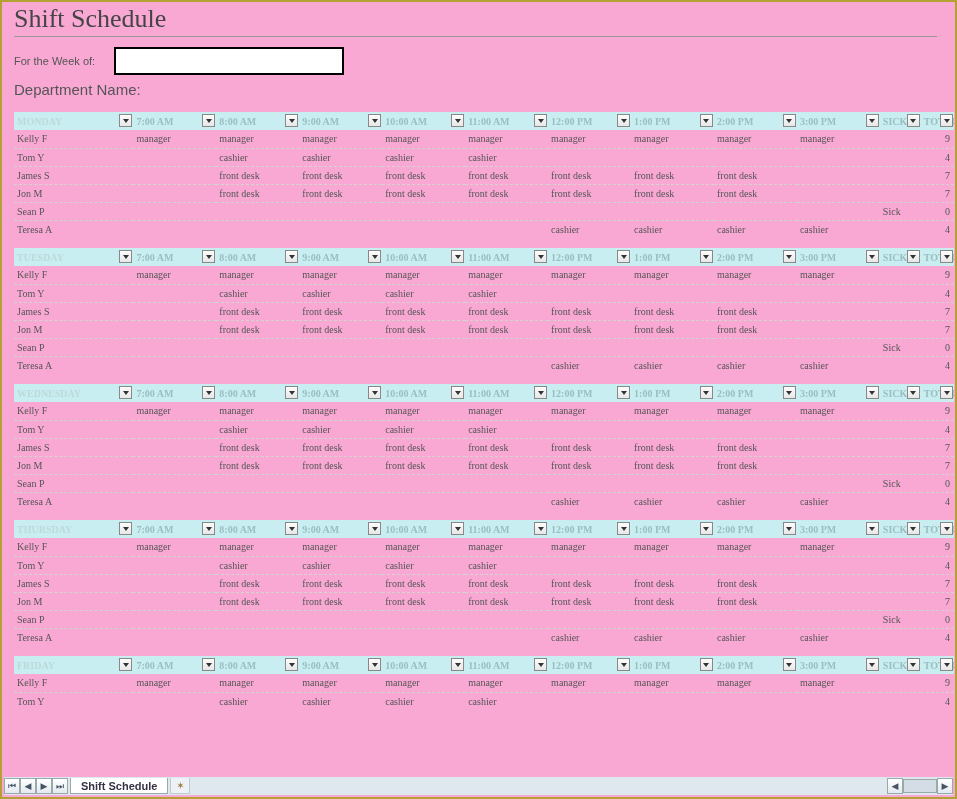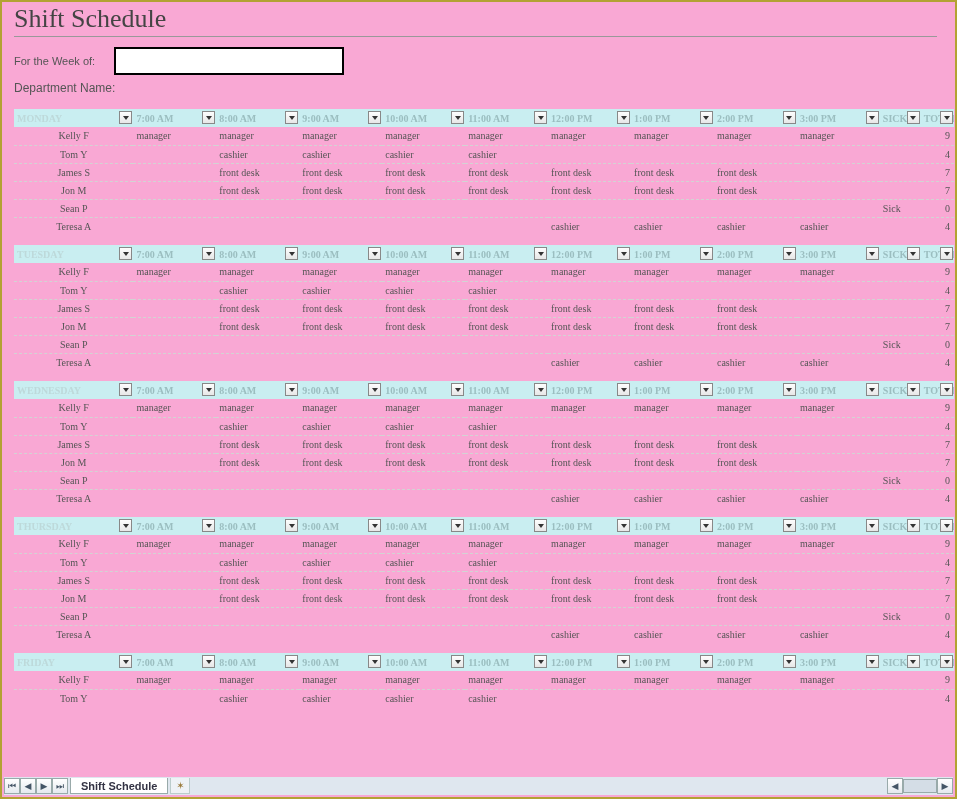--- a/index.html
+++ b/index.html
@@ -3,35 +3,35 @@
 <meta charset="utf-8">
 <style>
   * { box-sizing: border-box; margin: 0; padding: 0; }
   html, body { width: 957px; height: 799px; overflow: hidden; font-family: "Segoe UI", Tahoma, sans-serif; background: #fff; }
   .frame { width: 957px; height: 799px; border: 2px solid #b3a233; background: #f9a8d4; position: relative; }
   .content { position: absolute; left: 12px; right: 0; top: 0; bottom: 18px; overflow: hidden; }
   .title { font-family: Georgia, serif; font-size: 26px; color: #444; padding: 2px 0 2px 0; border-bottom: 1px solid #999; margin-right: 18px; }
   .meta { padding: 10px 0 6px 0; font-size: 11px; color: #555; display: flex; align-items: center; }
   .meta-label { min-width: 100px; }
   .week-input { width: 230px; height: 28px; border: 2px solid #000; background: #fff; }
-  .dept { padding: 0 0 14px 0; font-size: 12px; color: #555; }
+  .dept { padding: 0 0 14px 0; font-size: 15px; color: #555; }
   .day-block { margin-bottom: 10px; }
   table { border-collapse: collapse; table-layout: fixed; width: 940px; font-family: Liberation Serif, serif; }
   th, td { height: 18px; font-size: 10px; text-align: left; padding: 0 3px; overflow: hidden; white-space: nowrap; vertical-align: middle; }
   .hdr th { background: #c9eef1; color: #9bbec0; position: relative; border: 0; }
   .hdr th:first-child { color: #bdd9da; }
   .hdr th .arrow { position: absolute; right: 1px; top: 2px; width: 13px; height: 13px; border: 1px solid #888; background: linear-gradient(#fdfdfd,#e7e7e7); display: flex; align-items: center; justify-content: center; }
   .hdr th .arrow::after { content: ""; border-left: 3px solid transparent; border-right: 3px solid transparent; border-top: 4px solid #333; }
   .col-name  { width: 108px; }
   .col-time  { width: 75px; }
   .col-sick  { width: 37px; }
   .col-total { width: 30px; }
   tbody td { border-top: 1px dashed #d3d3d3; color: #555; }
   tbody tr:first-child td { border-top: 0; }
-  tbody td.name { color: #555; text-align: center; }
+  tbody td.name { color: #555; }
   tbody td.total { text-align: right; padding-right: 4px; }
   .bottom-bar { position: absolute; left: 2px; right: 2px; bottom: 2px; height: 18px; background: #dfe7ef; display: flex; align-items: center; font-size: 11px; }
   .tabnav { display: flex; align-items: center; height: 100%; }
   .tabnav .nav-btn { width: 16px; height: 16px; border: 1px solid #9aa; background: linear-gradient(#fff,#e4e9ee); margin: 0 0px; display: flex; align-items: center; justify-content: center; color: #456; font-size: 9px; }
   .tab { background: #fff; border: 1px solid #9aa; border-top: 0; padding: 1px 10px; margin-left: 2px; height: 16px; display: flex; align-items: center; font-weight: bold; color: #334; }
   .tab-extra { width: 20px; height: 16px; margin-left: 2px; background:#eef2f6; border:1px solid #bcc; border-top:0; display:flex; align-items:center; justify-content:center; color:#9a7a3a; font-size:10px;}
   .scroll-right { margin-left: auto; display:flex; align-items:center; height:100%; }
   .scroll-track { width: 34px; height: 14px; background: #d4dde6; border:1px solid #9aa; }
   .scroll-btn  { width: 16px; height: 16px; border: 1px solid #9aa; background: linear-gradient(#fff,#e4e9ee); display:flex; align-items:center; justify-content:center; font-size:9px; color:#456; }
 </style>

